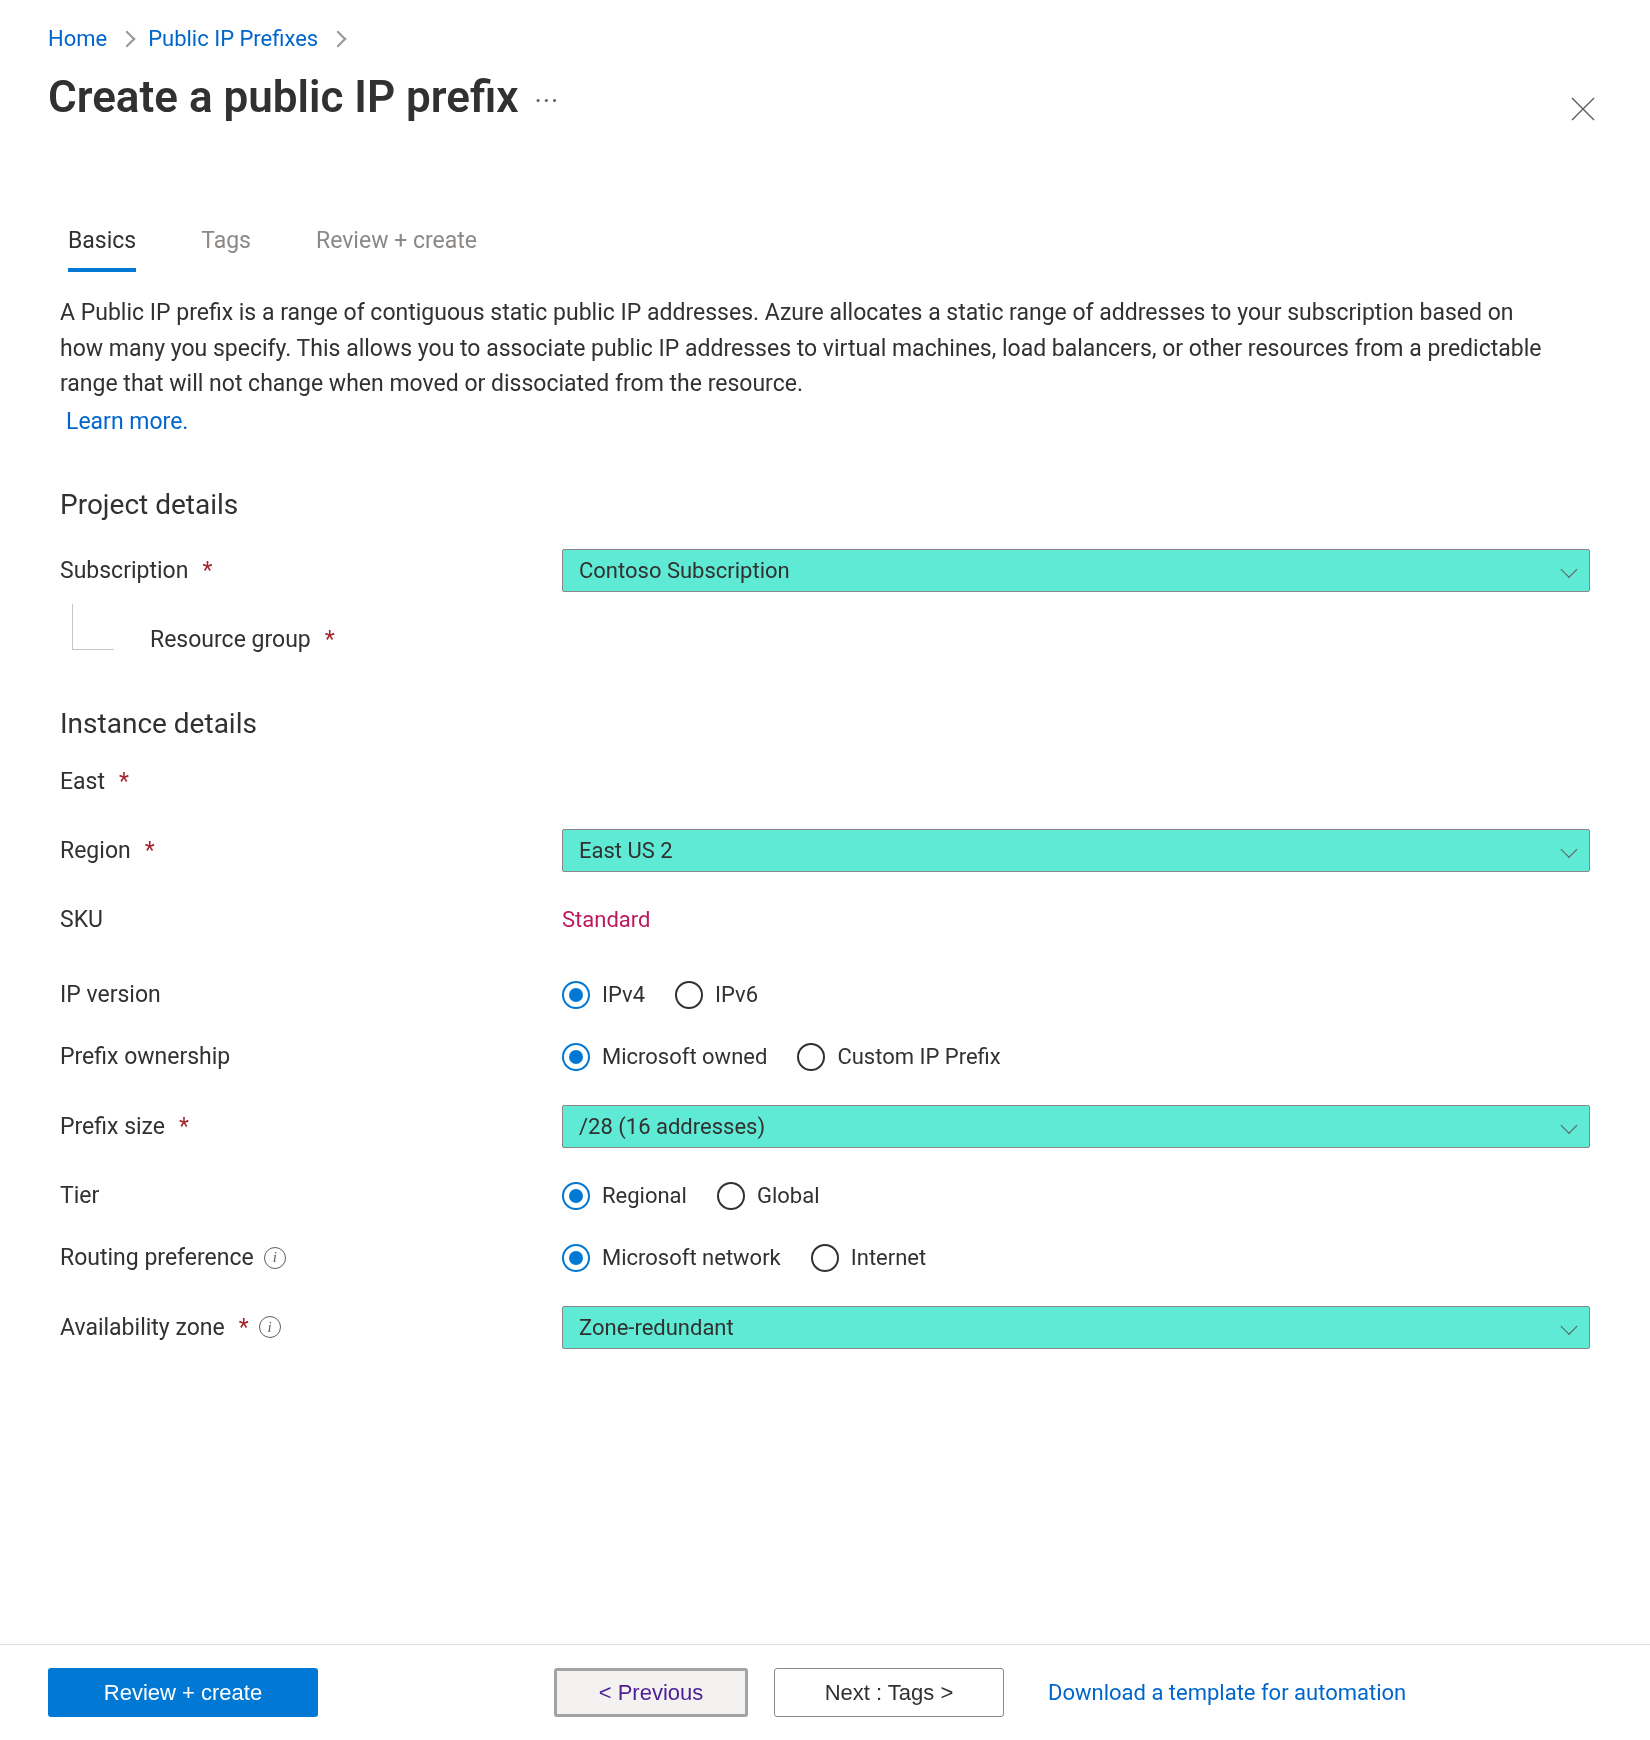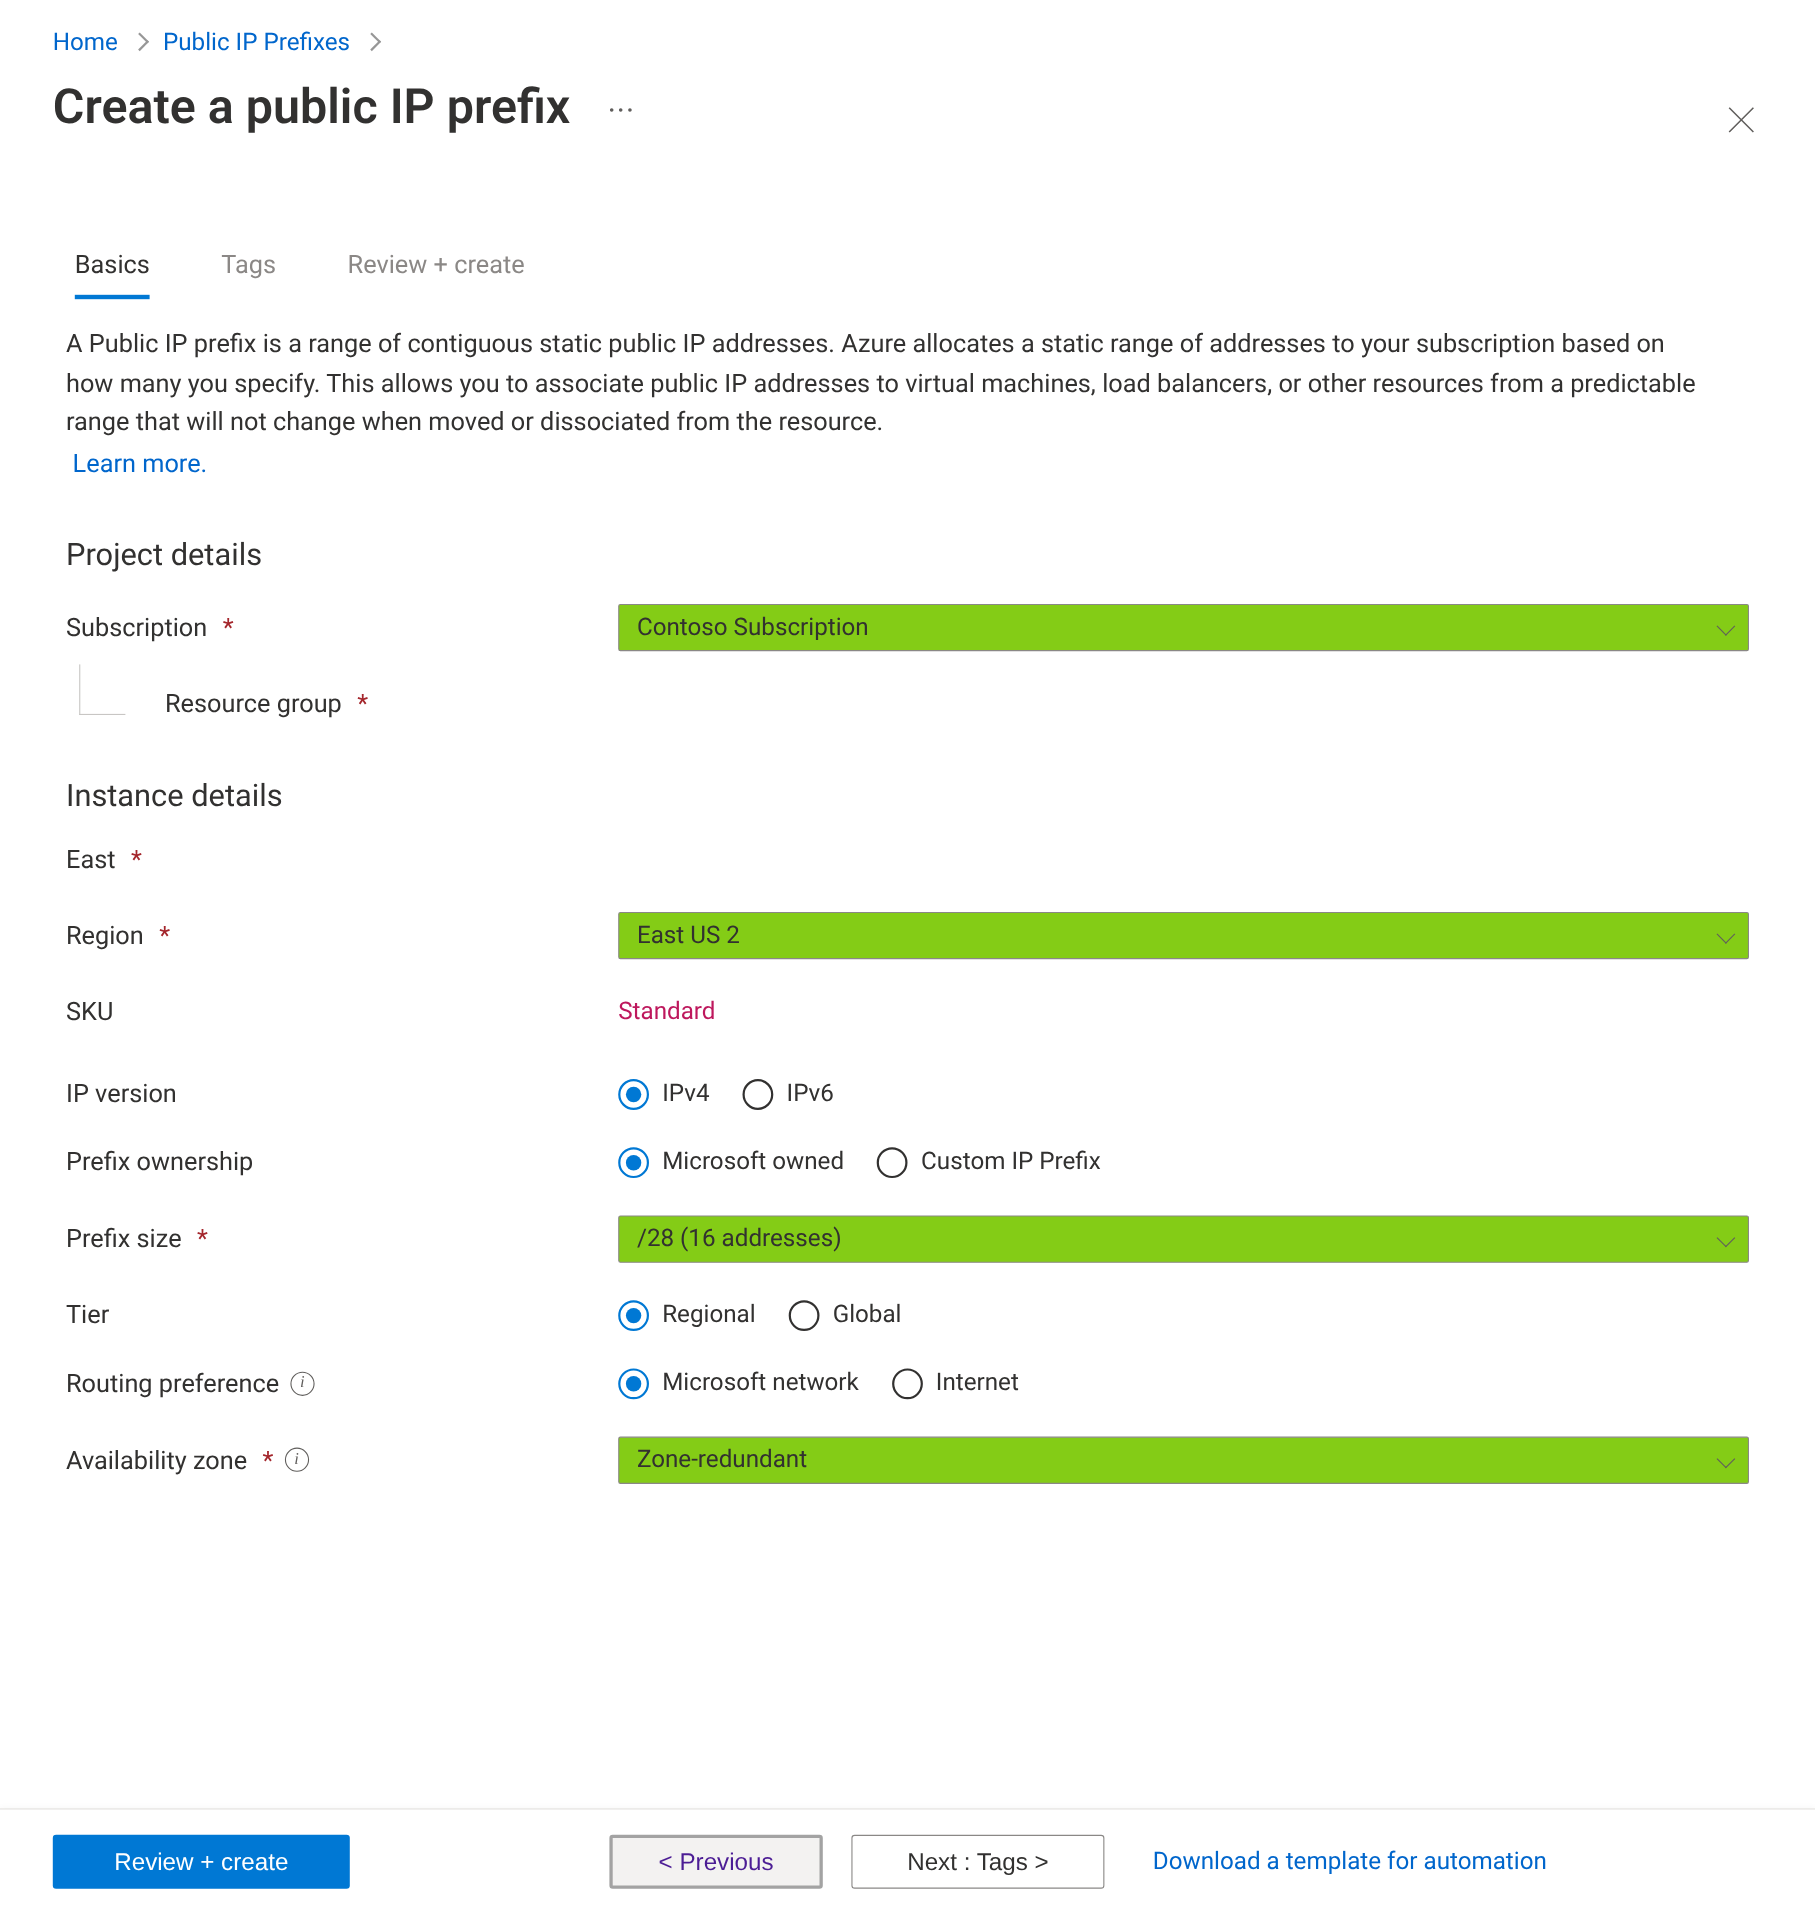--- a/index.html
+++ b/index.html
@@ -35,21 +35,21 @@
     align-items: flex-start;
     justify-content: space-between;
     padding: 0 48px 0 48px;
   }
   h1.page-title {
     font-weight: 600;
     font-size: 44px;
     color: #323130;
     margin-top: 10px;
   }
-  .title-wrap { display:flex; align-items:center; gap:34px; }
+  .title-wrap { display:flex; align-items:center; gap:16px; }
   .more-dots {
     font-size: 28px;
     color: #605e5c;
     letter-spacing: 1px;
     margin-top: 18px;
     line-height: 1;
   }
   .close-btn {
     font-size: 36px;
     color: #605e5c;
@@ -124,21 +124,21 @@
   }
   .row .label-cell.indent { padding-left: 12px; }
 
   .value-cell { flex: 1; position: relative; }
 
   .select-box, .input-box {
     width: 100%;
     height: 43px;
     border: 1px solid #8a8886;
     border-radius: 2px;
-    background: #84cc16;
+    background: #5eead4;
     padding: 0 40px 0 16px;
     font-size: 22px;
     color: #323130;
     display: flex;
     align-items: center;
     position: relative;
   }
   .select-box .chevron {
     position: absolute;
     right: 14px; top: 50%; transform: translateY(-55%) rotate(135deg);

